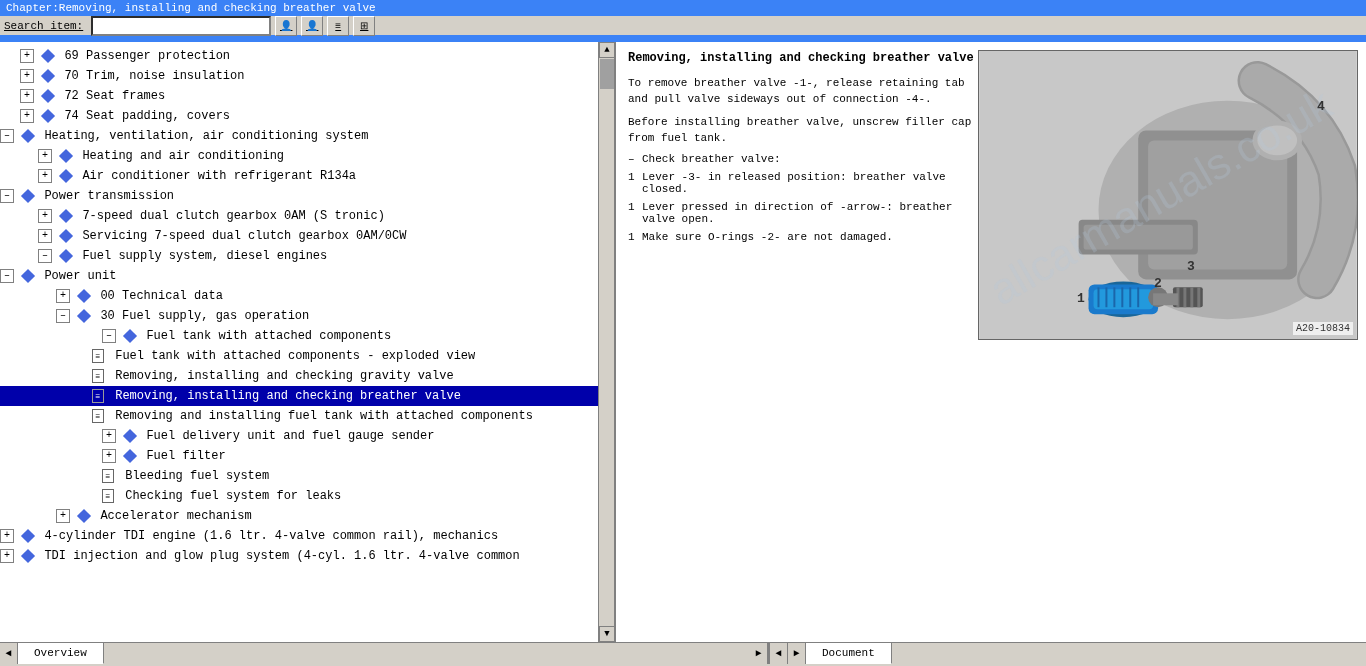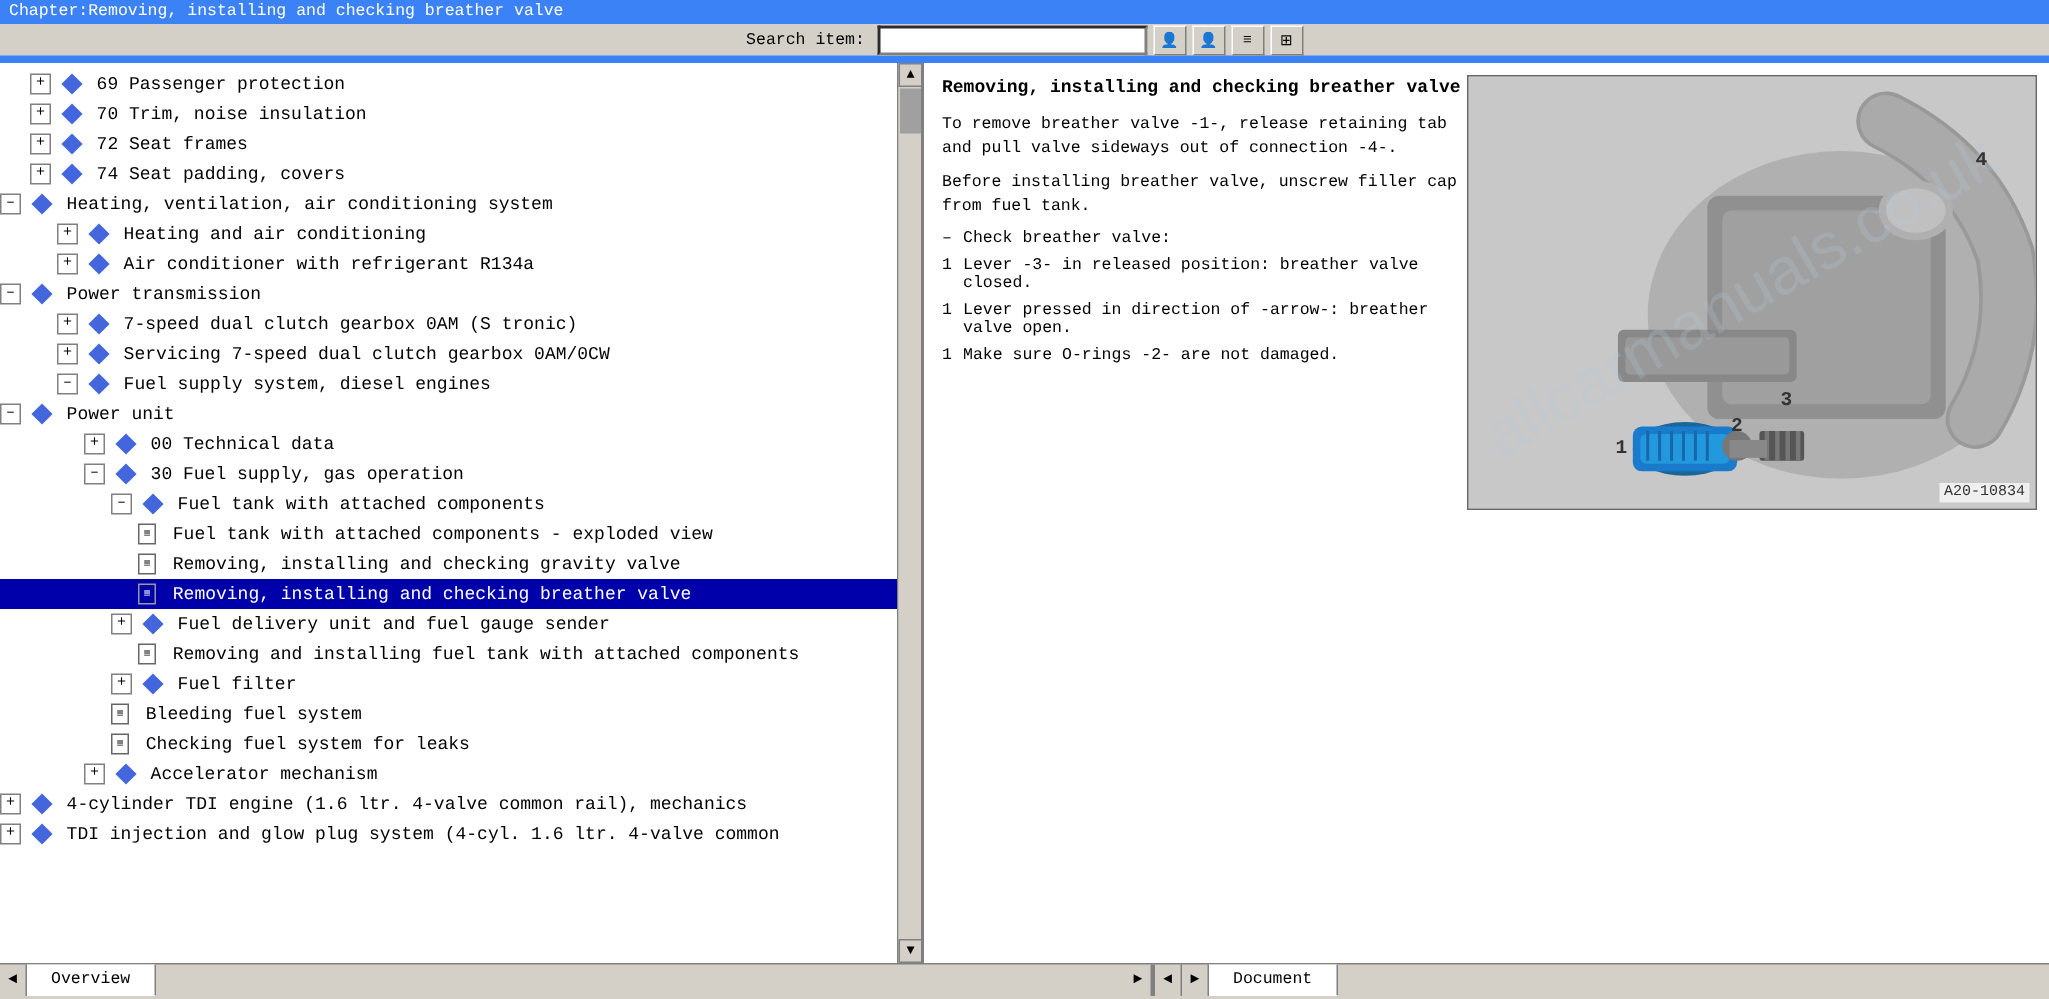--- a/index.html
+++ b/index.html
@@ -12,27 +12,28 @@
       padding: 2px 6px;
       font-size: 11px;
       height: 16px;
       display: flex;
       align-items: center;
     }
 
     
     #toolbar {
       background: #d4d0c8;
-      border-bottom: 5px solid #3b82f6;
+      border-bottom: 7px solid #3b82f6;
       padding: 2px 4px;
       height: 26px;
       display: flex;
       align-items: center;
-      justify-content: center;
+      justify-content: flex-start;
       gap: 4px;
+      text-decoration: underline;
     }
     #toolbar label { font-size: 11px; margin-right: 4px; }
     #search-input {
       width: 180px;
       height: 20px;
       border: 2px inset #808080;
       font-size: 11px;
       padding: 0 2px;
     }
     .toolbar-btn {
@@ -73,21 +74,21 @@
       line-height: 18px;
     }
     .tree-item.selected {
       background: #0000aa;
       color: white;
     }
 
     .indent-1 { padding-left: 20px; }
     .indent-2 { padding-left: 38px; }
     .indent-3 { padding-left: 56px; }
-    .indent-4 { padding-left: 74px; }
+    .indent-4 { padding-left: 74px; margin-left: 28px; }
     .indent-5 { padding-left: 92px; }
 
     .expand-icon {
       display: inline-block;
       width: 14px; height: 14px;
       border: 1px solid #808080;
       background: white;
       text-align: center;
       line-height: 12px;
       font-size: 10px;
@@ -348,28 +349,28 @@
             <span>Fuel tank with attached components - exploded view</span>
           </div>
           <div class="tree-item indent-5">
             <span style="display:inline-block;width:12px;height:14px;border:1px solid #666;background:white;margin-right:4px;vertical-align:middle;font-size:8px;text-align:center;line-height:14px;">≡</span>
             <span>Removing, installing and checking gravity valve</span>
           </div>
           <div class="tree-item selected indent-5">
             <span style="display:inline-block;width:12px;height:14px;border:1px solid #999;background:#0000aa;margin-right:4px;vertical-align:middle;font-size:8px;text-align:center;line-height:14px;color:white;">≡</span>
             <span>Removing, installing and checking breather valve</span>
           </div>
-          <div class="tree-item indent-4">
-            <span class="expand-icon">+</span>
-            <span style="display:inline-block;width:10px;height:10px;background:#4466dd;transform:rotate(45deg);margin-right:4px;vertical-align:middle;"></span>
-            <span>Fuel delivery unit and fuel gauge sender</span>
-          </div>
           <div class="tree-item indent-5">
             <span style="display:inline-block;width:12px;height:14px;border:1px solid #666;background:white;margin-right:4px;vertical-align:middle;font-size:8px;text-align:center;line-height:14px;">≡</span>
             <span>Removing and installing fuel tank with attached components</span>
+          </div>
+          <div class="tree-item indent-4">
+            <span class="expand-icon">+</span>
+            <span style="display:inline-block;width:10px;height:10px;background:#4466dd;transform:rotate(45deg);margin-right:4px;vertical-align:middle;"></span>
+            <span>Fuel delivery unit and fuel gauge sender</span>
           </div>
           <div class="tree-item indent-4">
             <span class="expand-icon">+</span>
             <span style="display:inline-block;width:10px;height:10px;background:#4466dd;transform:rotate(45deg);margin-right:4px;vertical-align:middle;"></span>
             <span>Fuel filter</span>
           </div>
           <div class="tree-item indent-4">
             <span style="display:inline-block;width:12px;height:14px;border:1px solid #666;background:white;margin-right:4px;vertical-align:middle;font-size:8px;text-align:center;line-height:14px;">≡</span>
             <span>Bleeding fuel system</span>
           </div>

